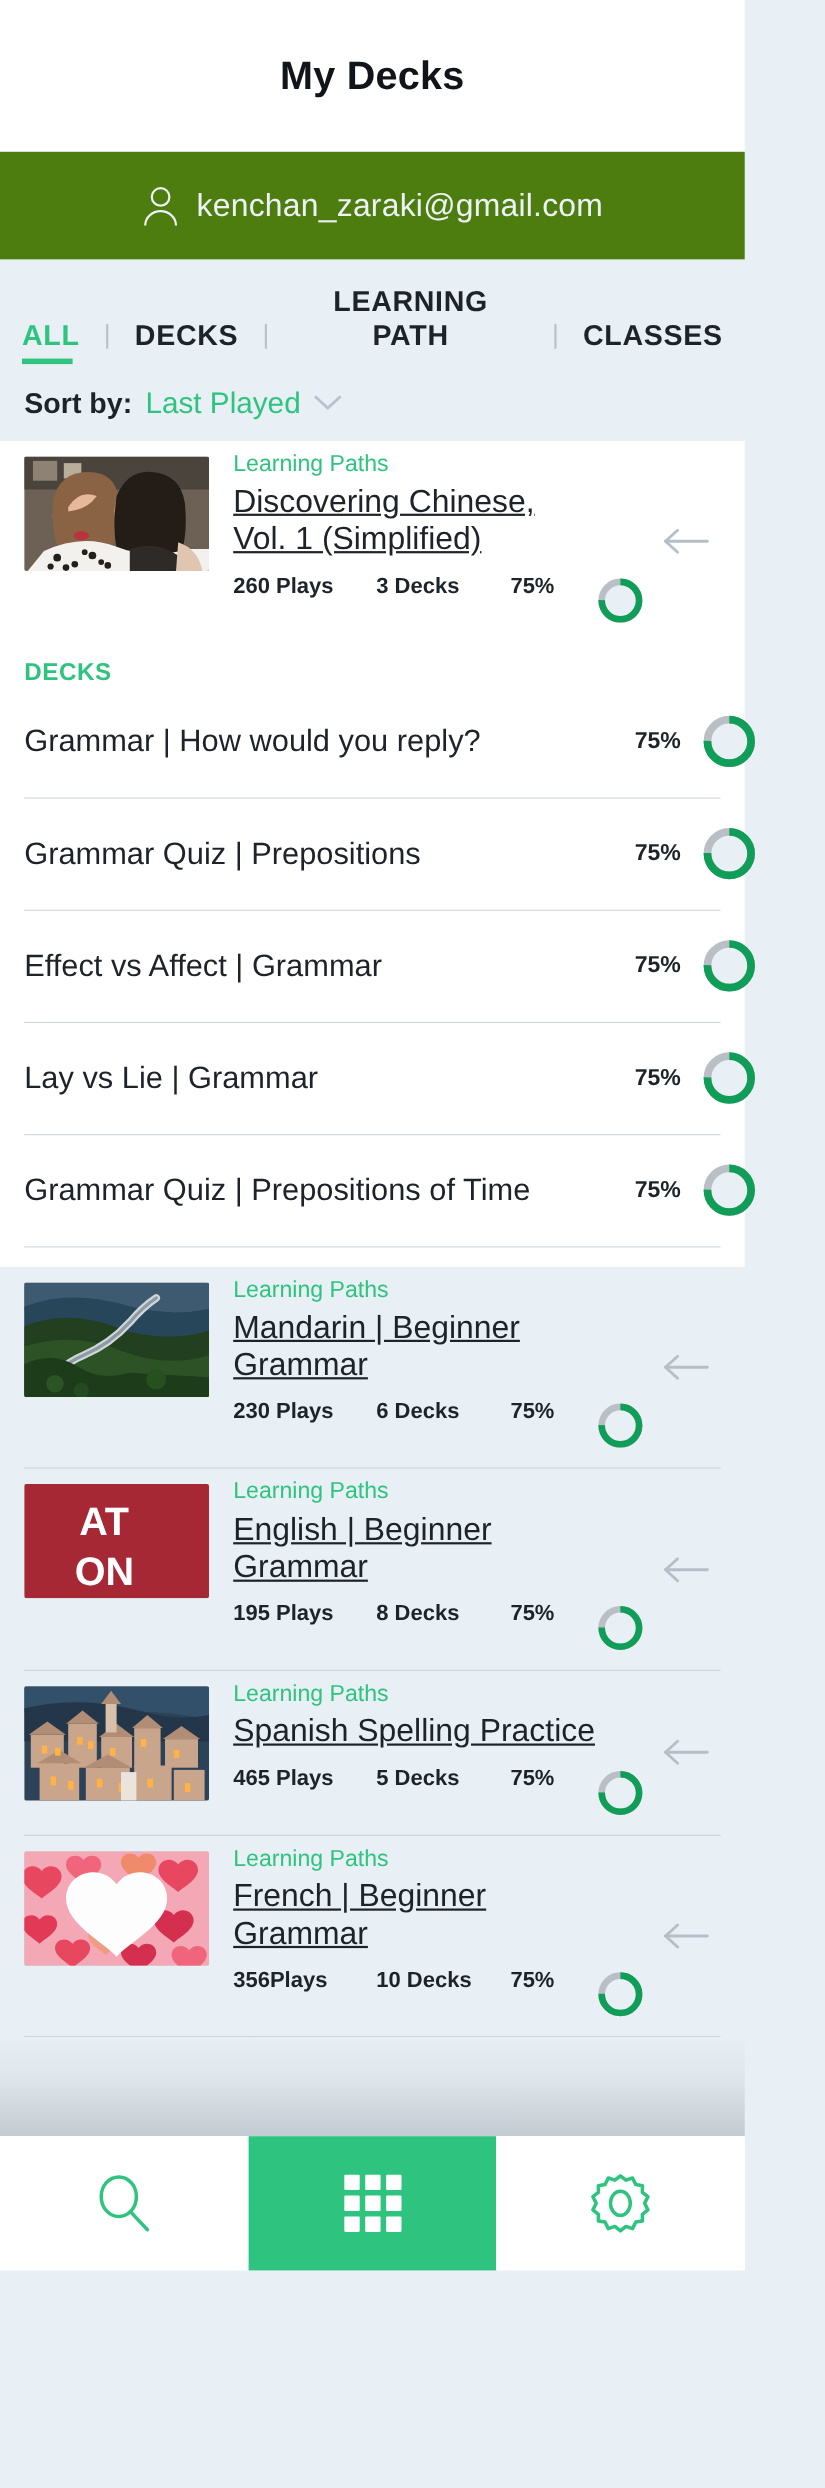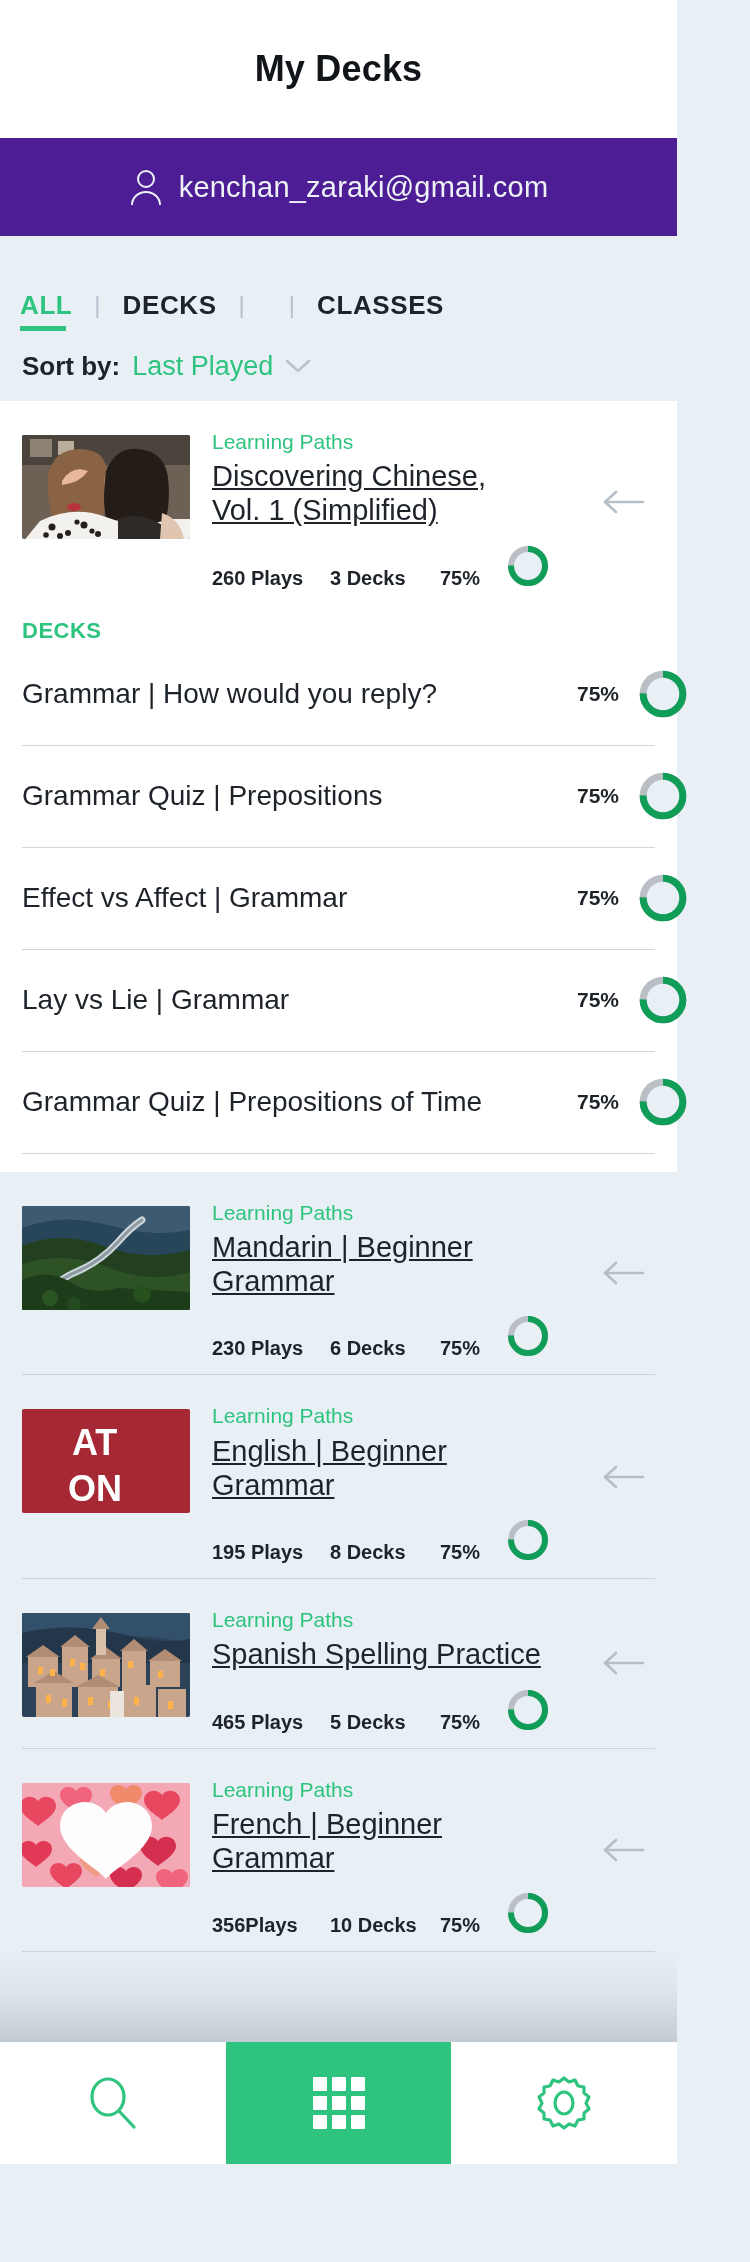--- a/index.html
+++ b/index.html
@@ -15,21 +15,21 @@
   .titlebar {
     height: 138px; background: #ffffff;
     display: flex; align-items: center; justify-content: center;
   }
   .titlebar h1 {
     font-size: 36px; font-weight: 700; color: #111418; letter-spacing: .2px;
   }
 
   
   .accountbar {
-    height: 98px; background: #4c1d95;
+    height: 98px; background: #4d7c0f;
     display: flex; align-items: center; justify-content: center; gap: 16px;
   }
   .accountbar .email { color: #eef2f6; font-size: 29px; letter-spacing: .2px; }
   .person-icon { width: 34px; height: 38px; display:block; }
 
   
   .tabs {
     height: 95px; background: #e8eff5;
     display: flex; align-items: flex-end; padding: 0 20px;
   }
@@ -53,30 +53,30 @@
   }
   .sortbar .lbl { font-size: 26px; font-weight: 700; color: #1d2329; }
   .sortbar .val { font-size: 27px; font-weight: 400; color: #2ec47f; text-align: right; }
   .chev { width: 26px; height: 16px; display:block; }
 
   
   .section-white { background: #ffffff; }
   .section-tint  { background: #e8eff5; }
 
   
-  .pathcard { display: flex; align-items: flex-start; padding: 28px 22px 14px; position: relative; }
+  .pathcard { display: flex; align-items: flex-start; padding: 8px 22px 14px; position: relative; }
   .thumb {
     width: 168px; height: 104px; flex: 0 0 168px; border-radius: 2px;
     overflow: hidden; position: relative; background: #ccc; margin-top: 6px;
   }
   .thumb svg { display: block; width: 100%; height: 100%; }
   .pathbody { flex: 1; padding-left: 22px; min-width: 0; }
   .kicker { font-size: 21px; color: #2ec47f; font-weight: 400; line-height: 1.25; margin-bottom: 4px; }
   .ptitle { font-size: 29px; color: #1d2329; line-height: 1.18; font-weight: 400; max-width: 330px; text-decoration: underline; }
-  .meta { display: flex; align-items: flex-end; gap: 0; margin-top: 14px; font-size: 20px; color: #1d2329; font-weight: 700; }
+  .meta { display: flex; align-items: flex-start; gap: 12px; margin-top: 14px; font-size: 20px; color: #1d2329; font-weight: 700; }
   .meta .m1 { width: 118px; }
   .meta .m2 { width: 110px; }
   .meta .m3 { width: 62px; }
   .ring-wrap { margin-left: 2px; }
   .arrow-left { position: absolute; right: 32px; top: 50%; transform: translateY(-50%); width: 44px; height: 28px; }
 
   
   .decks-head {
     font-size: 22px; font-weight: 700; color: #2ec47f;
     letter-spacing: .5px; padding: 14px 22px 0;
@@ -130,20 +130,21 @@
     </span>
     <span class="email">kenchan_zaraki@gmail.com</span>
   </div>
 
   <div class="tabs">
     <div class="tabrow">
       <button class="tab active">ALL</button>
       <span class="tab-sep">|</span>
       <button class="tab">DECKS</button>
       <span class="tab-sep">|</span>
+      <button class="tab">LEARNING PATH</button>
       <span class="tab-sep">|</span>
       <button class="tab">CLASSES</button>
     </div>
   </div>
 
   <div class="sortbar">
     <span class="lbl">Sort by:</span>
     <span class="val">Last Played</span>
     <span class="chev">
       <svg viewBox="0 0 26 16" fill="none" stroke="#b6c2cd" stroke-width="2.4" stroke-linecap="round">

